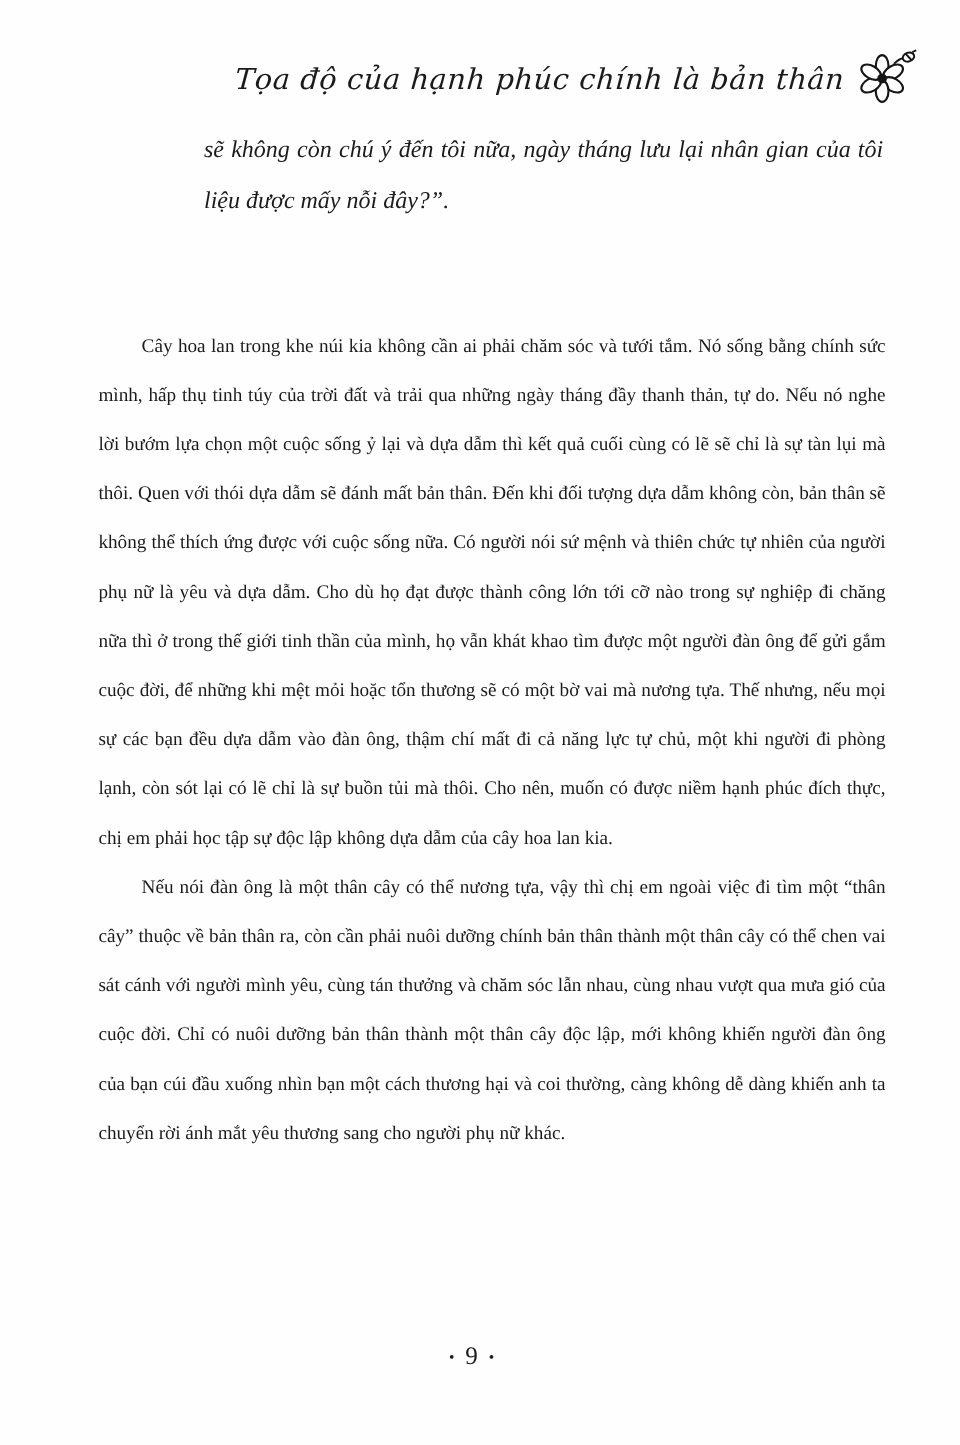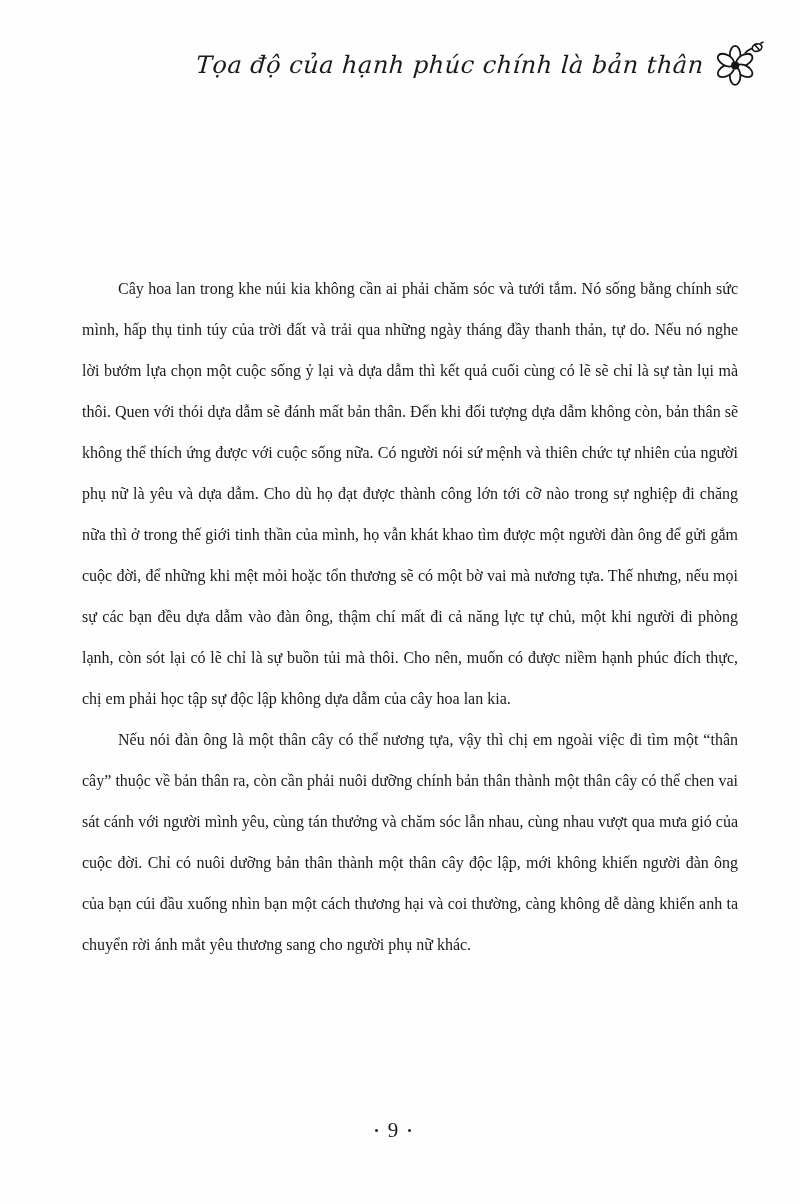--- a/index.html
+++ b/index.html
@@ -79,20 +79,21 @@
           <path d="M38 16 Q44 10 49 10"></path>
           <ellipse cx="53" cy="9" rx="6" ry="4.5" fill="#fefefe" transform="rotate(-20 53 9)"></ellipse>
           <path d="M50 5.5 L56 12"></path>
           <path d="M57 4 l4 -2"></path>
         </g>
       </svg>
     </span>
   </div>
 
   <div class="quote">
+    <p>sẽ không còn chú ý đến tôi nữa, ngày tháng lưu lại nhân gian của tôi liệu được mấy nỗi đây?”.</p>
   </div>
 
   <div class="body-text">
     <p>Cây hoa lan trong khe núi kia không cần ai phải chăm sóc và tưới tắm. Nó sống bằng chính sức mình, hấp thụ tinh túy của trời đất và trải qua những ngày tháng đầy thanh thản, tự do. Nếu nó nghe lời bướm lựa chọn một cuộc sống ỷ lại và dựa dẫm thì kết quả cuối cùng có lẽ sẽ chỉ là sự tàn lụi mà thôi. Quen với thói dựa dẫm sẽ đánh mất bản thân. Đến khi đối tượng dựa dẫm không còn, bản thân sẽ không thể thích ứng được với cuộc sống nữa. Có người nói sứ mệnh và thiên chức tự nhiên của người phụ nữ là yêu và dựa dẫm. Cho dù họ đạt được thành công lớn tới cỡ nào trong sự nghiệp đi chăng nữa thì ở trong thế giới tinh thần của mình, họ vẫn khát khao tìm được một người đàn ông để gửi gắm cuộc đời, để những khi mệt mỏi hoặc tổn thương sẽ có một bờ vai mà nương tựa. Thế nhưng, nếu mọi sự các bạn đều dựa dẫm vào đàn ông, thậm chí mất đi cả năng lực tự chủ, một khi người đi phòng lạnh, còn sót lại có lẽ chỉ là sự buồn tủi mà thôi. Cho nên, muốn có được niềm hạnh phúc đích thực, chị em phải học tập sự độc lập không dựa dẫm của cây hoa lan kia.</p>
     <p>Nếu nói đàn ông là một thân cây có thể nương tựa, vậy thì chị em ngoài việc đi tìm một “thân cây” thuộc về bản thân ra, còn cần phải nuôi dưỡng chính bản thân thành một thân cây có thể chen vai sát cánh với người mình yêu, cùng tán thưởng và chăm sóc lẫn nhau, cùng nhau vượt qua mưa gió của cuộc đời. Chỉ có nuôi dưỡng bản thân thành một thân cây độc lập, mới không khiến người đàn ông của bạn cúi đầu xuống nhìn bạn một cách thương hại và coi thường, càng không dễ dàng khiến anh ta chuyển rời ánh mắt yêu thương sang cho người phụ nữ khác.</p>
   </div>
 
   <div class="footer">
     <span class="dot">•</span><span>9</span><span class="dot">•</span>
   </div>

